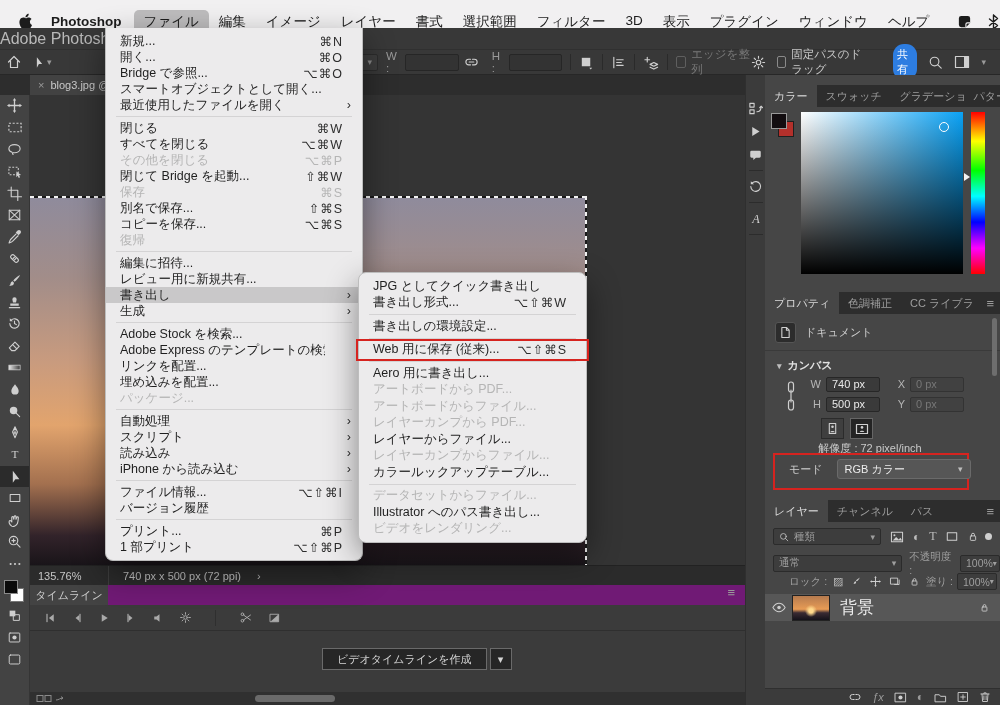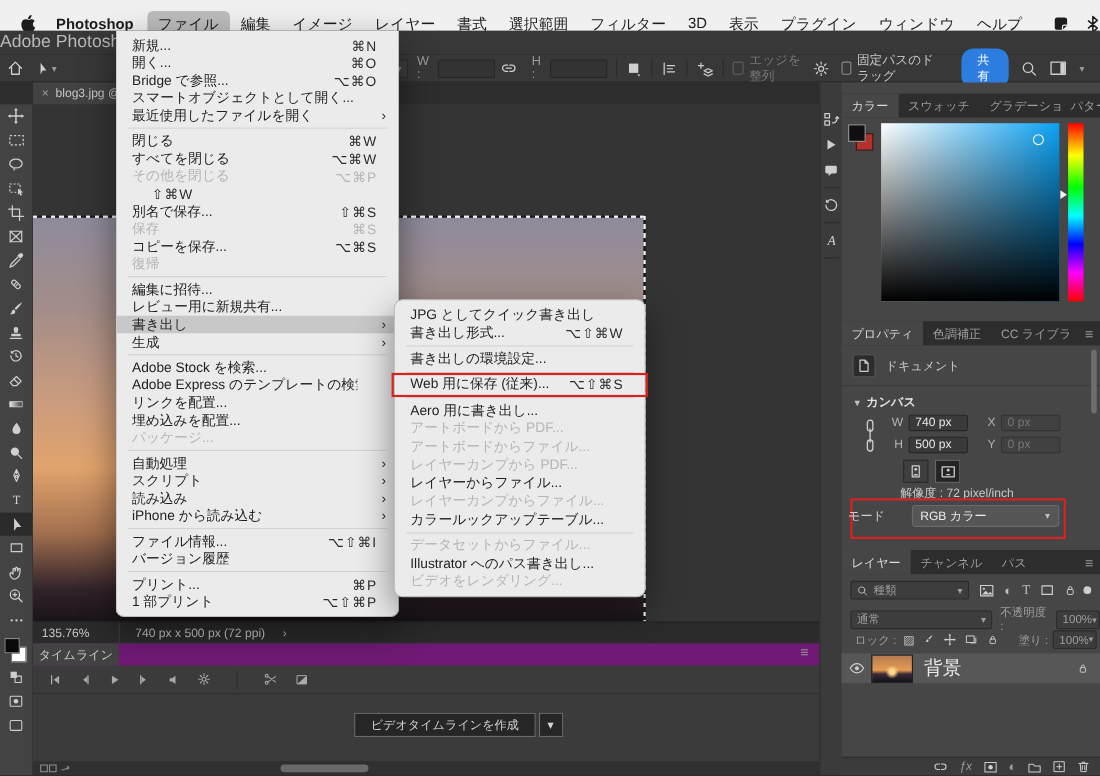--- a/index.html
+++ b/index.html
@@ -27,21 +27,21 @@
   .titlebar{position:absolute;left:0;top:0;width:100%;height:22px;background:#383838;
             display:flex;align-items:center;justify-content:flex-start;font-size:16px;color:#b9b9b9;border-bottom:1px solid #303030;box-sizing:border-box}
   .optbar{position:absolute;left:0;top:22px;width:100%;height:25px;background:#383838;border-bottom:1px solid #272727;
           display:flex;align-items:center;font-size:11.5px;color:#c9c9c9;box-sizing:border-box;padding:0 6px}
   .optbar .lab{color:#9a9a9a;margin:0 4px 0 8px}
   .optbar .fld2{width:60px;height:15px;background:#333;border:1px solid #262626;border-radius:2px}
   .vsep{width:1px;height:16px;background:#2a2a2a;margin:0 8px}
   .presetbox{width:98px;height:17px;border:1px solid #2c2c2c;background:#3d3d3d;border-radius:2px;display:flex;align-items:center;justify-content:space-between;padding:0 5px;color:#8a8a8a;box-sizing:border-box}
   .chk{width:10px;height:10px;border:1px solid #8a8a8a;border-radius:2px;display:inline-block;margin-right:5px}
   .dim{color:#787878}.dim .chk{border-color:#5f5f5f}
-  .sharebtn{background:#2d7de1;color:#fff;border-radius:11px;padding:3px 14px;font-size:11px;margin-left:14px}
+  .sharebtn{background:#2d7de1;color:#fff;border-radius:11px;padding:3px 4px;font-size:11px;margin-left:14px}
   .optright{margin-left:auto;display:flex;align-items:center;gap:11px;padding-right:8px}
   .spacer280{width:278px}
 
   
   .tabbar{position:absolute;left:0;top:47px;width:745px;height:20px;background:#2d2d2d}
   .doctab{position:absolute;left:30px;top:0;width:118px;height:20px;background:#424242;color:#c8c8c8;font-size:11px;
           display:flex;align-items:center;gap:6px;padding:0 8px;box-sizing:border-box;border-right:1px solid #232323}
   .doctab .x{color:#9a9a9a}
 
   
@@ -114,21 +114,21 @@
   .chain{position:absolute;left:20px;top:64px}
   .prow{position:absolute;height:16px;display:flex;align-items:center}
   .pfield{width:54px;height:15px;background:#3a3a3a;border:1px solid #272727;border-radius:2px;display:flex;align-items:center;padding-left:5px;box-sizing:border-box;color:#e8e8e8}
   .pfield.gray{color:#777;background:#414141;border-color:#333}
   .plab{width:12px;text-align:right;margin-right:5px;color:#b5b5b5}
   .orientbtns{position:absolute;left:56px;top:104px;display:flex;gap:6px}
   .obtn{width:21px;height:19px;border:1px solid #2b2b2b;background:#3f3f3f;display:flex;align-items:center;justify-content:center}
   .obtn.sel{background:#242424;border-color:#666}
   .resline{position:absolute;left:0;top:127px;width:210px;text-align:center;color:#c9c9c9}
   .redbox2{position:absolute;left:8px;top:139px;width:192px;height:33px;border:2px solid #d6231f}
-  .moderow{position:absolute;left:6px;top:145px;display:flex;align-items:center;gap:24px}
+  .moderow{position:absolute;left:24px;top:145px;display:flex;align-items:center;gap:14px}
   .modedd{width:134px;height:20px;background:#565656;border:1px solid #6a6a6a;border-radius:3px;display:flex;align-items:center;justify-content:space-between;padding:0 7px;box-sizing:border-box;color:#ececec}
   .pscroll{position:absolute;right:3px;top:4px;width:5px;height:58px;background:#6e6e6e;border-radius:3px}
 
   .layertabs{top:425px}
   .layerbody{position:absolute;left:0;top:447px;width:235px;height:183px;font-size:10.5px;color:#9f9f9f}
   .lrow{position:absolute;left:0;width:235px;display:flex;align-items:center}
   .searchbox{margin-left:8px;width:108px;height:17px;background:#3d3d3d;border:1px solid #2b2b2b;border-radius:2px;
              display:flex;align-items:center;gap:5px;padding:0 5px;box-sizing:border-box}
   .searchbox .cv{margin-left:auto}
   .ficons{display:flex;gap:9px;margin-left:9px;align-items:center;color:#bdbdbd}
@@ -740,21 +740,21 @@
             <span>通常</span>
             <span style="font-size:9px">▾</span>
           </span>
           <span style="margin-left:7px">不透明度 :</span>
           <span class="dd" style="margin-left:4px;width:40px">
             <span>100%</span>
             <span style="font-size:8px">▾</span>
           </span>
         </div>
         <div class="lrow" style="top:51px">
-          <span style="margin-left:12px">ロック :</span>
+          <span style="margin-left:24px">ロック :</span>
           <span class="ficons" style="gap:8px;margin-left:6px">
             <span style="font-size:11px">▨</span>
             <span>
                 <svg class="ic" width="11" height="11" viewBox="0 0 16 16">
                   <path class="fl" d="M13 2c-2 1-4.5 3-5.8 4.7l1.1 1.1C10 6.5 12 4 13 2zM6.3 7.5c-.8.2-1.4.8-1.6 1.6-.1.7-.2 1.3-1.2 1.8 1.1.5 2.7.2 3.4-.5.5-.6.6-1.4.4-1.9z"></path>
                 </svg>
               </span>
             <span>
                 <svg class="ic" width="11" height="11" viewBox="0 0 16 16">
                   <path class="fl" d="M8 0l1.8 2.6H8.7v4.6h4.6V6.2L16 8l-2.7 1.8V8.7H8.7v4.6h1.1L8 16l-1.8-2.7h1.1V8.7H2.7v1.1L0 8l2.7-1.8v1.1h4.6V2.6H6.2z"></path>
@@ -866,31 +866,32 @@
           <span class="ml">すべてを閉じる</span>
           <span class="msc">⌥⌘W</span>
           <span class="marr"></span>
         </div>
         <div class="mi" data-state="disabled">
           <span class="ml">その他を閉じる</span>
           <span class="msc">⌥⌘P</span>
           <span class="marr"></span>
         </div>
         <div class="mi">
+          <span class="ml">閉じて Bridge を起動...</span>
           <span class="msc">⇧⌘W</span>
-          <span class="marr"></span>
-        </div>
-        <div class="mi">
-          <span class="ml">別名で保存...</span>
-          <span class="msc">⇧⌘S</span>
           <span class="marr"></span>
         </div>
         <div class="mi" data-state="disabled">
           <span class="ml">保存</span>
           <span class="msc">⌘S</span>
+          <span class="marr"></span>
+        </div>
+        <div class="mi">
+          <span class="ml">別名で保存...</span>
+          <span class="msc">⇧⌘S</span>
           <span class="marr"></span>
         </div>
         <div class="mi">
           <span class="ml">コピーを保存...</span>
           <span class="msc">⌥⌘S</span>
           <span class="marr"></span>
         </div>
         <div class="mi" data-state="disabled">
           <span class="ml">復帰</span>
           <span class="msc"></span>

